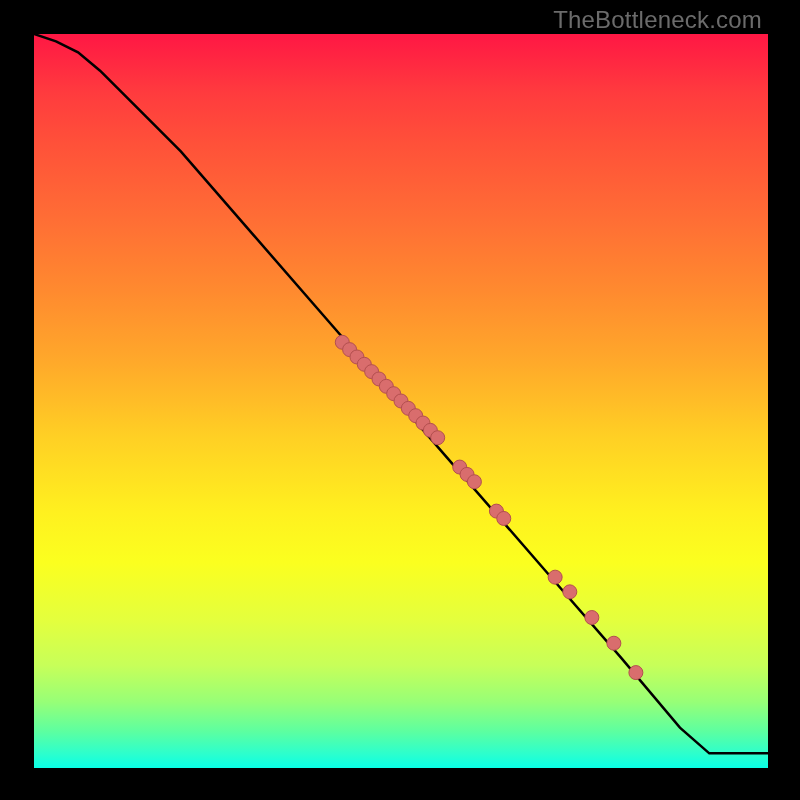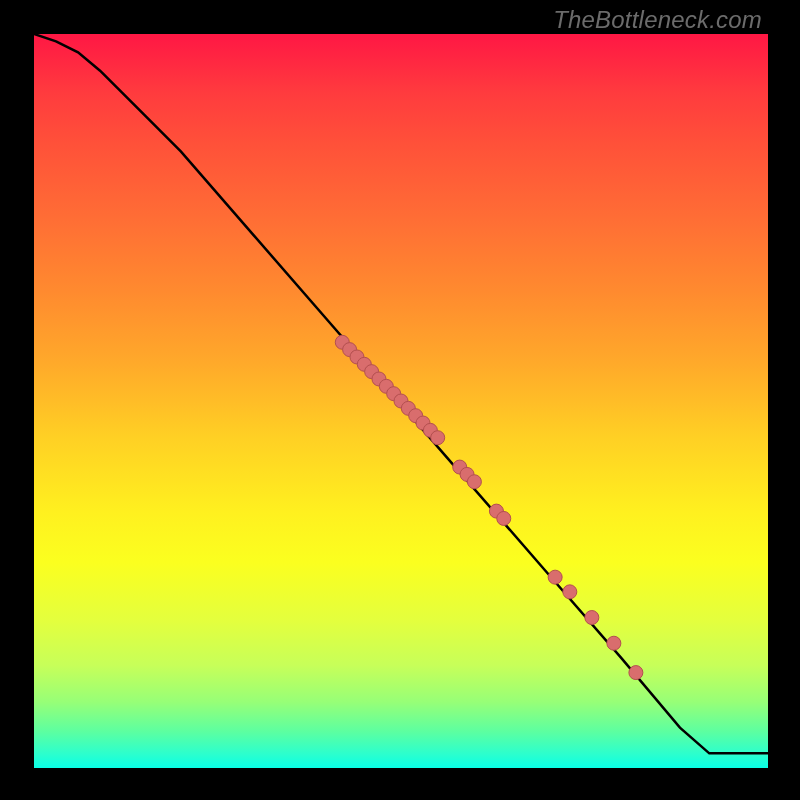--- a/index.html
+++ b/index.html
@@ -2,21 +2,20 @@
 <html><head>
 <meta charset="utf-8">
 <style>
   * { margin: 0; padding: 0; box-sizing: border-box; }
   html, body { width: 800px; height: 800px; background: #000; overflow: hidden; }
   .stage {
     position: relative;
     width: 800px;
     height: 800px;
     background: #000;
-    font-style: italic;
   }
   .plot-area {
     position: absolute;
     left: 34px;
     top: 34px;
     width: 734px;
     height: 734px;
     background: linear-gradient(to bottom,
       #ff1744 0%,
       #ff3b3e 8%,

